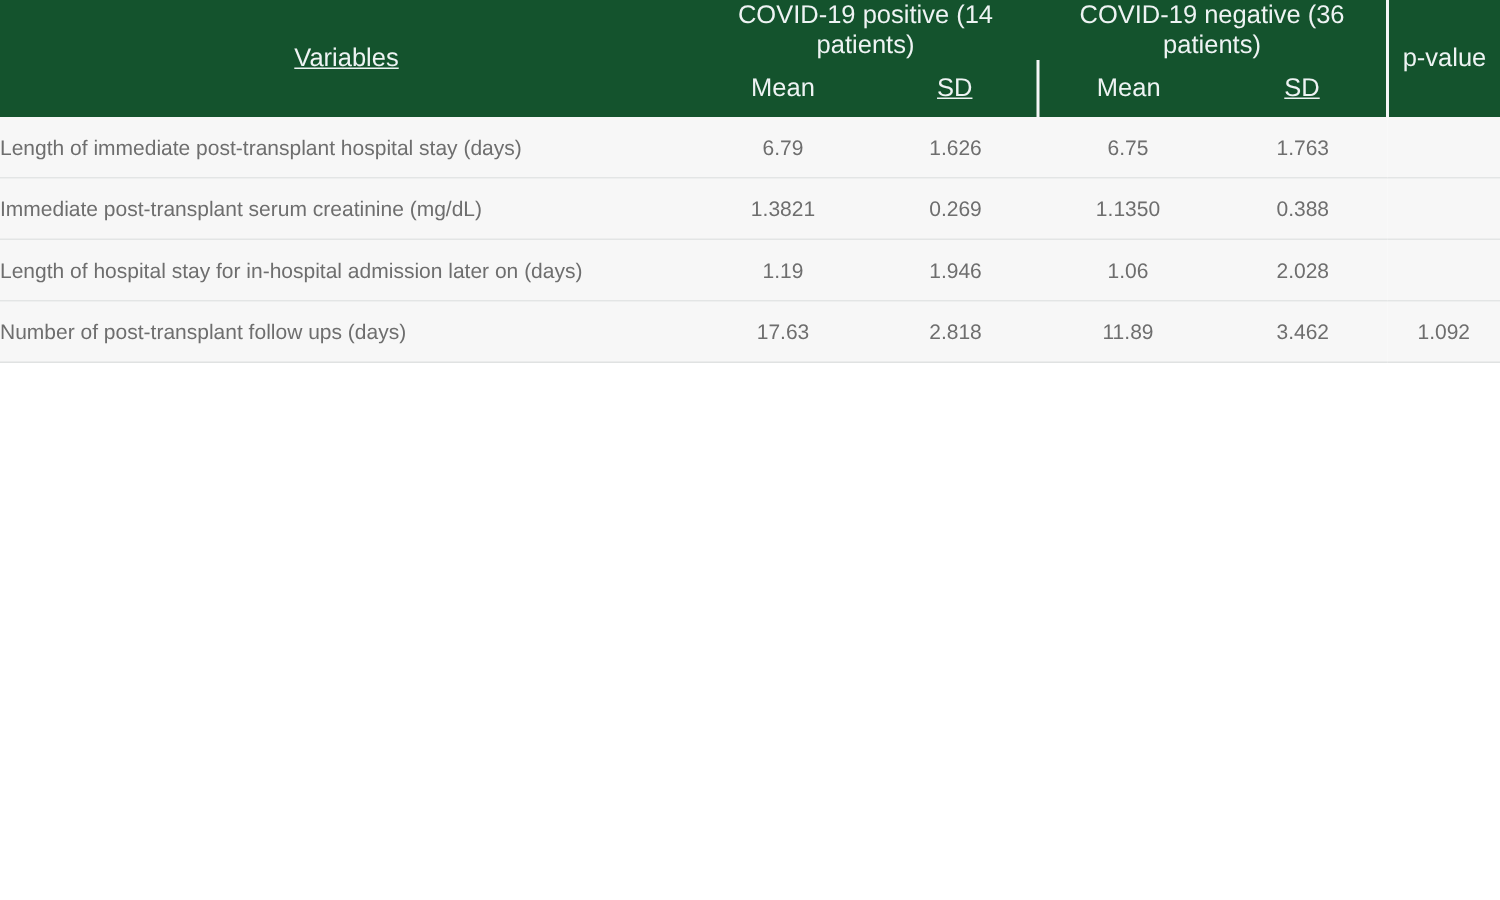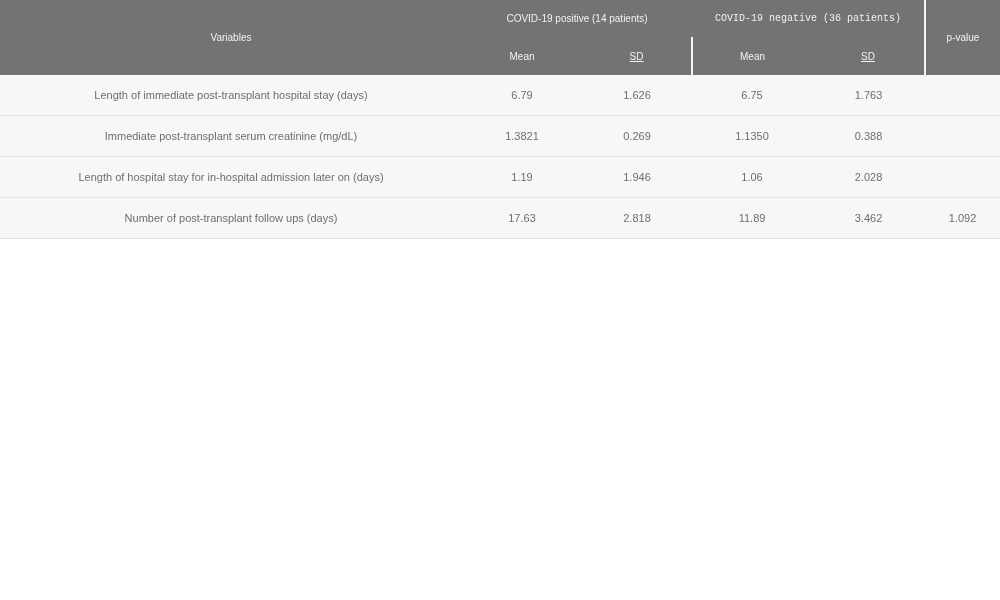--- a/index.html
+++ b/index.html
@@ -15,45 +15,45 @@
   }
 
   .stats-table {
     width: 1000px;
     border-collapse: collapse;
     table-layout: fixed;
   }
 
   
   .stats-table thead th {
-    background: #737373;
+    background: #14532d;
     color: #eef3f3;
     font-weight: 400;
-    font-size: 10px;
+    font-size: 17px;
     text-align: center;
     vertical-align: middle;
     padding: 0;
     border: none;
   }
 
   th.hdr-variables {
     height: 75px;
     border-right: 2px solid #f4f6f6;
+    text-decoration: underline;
   }
 
   th.hdr-group {
     height: 37px;
     border-bottom: 2px solid #f4f6f6;
     border-right: 2px solid #f4f6f6;
     font-size: 12.5px;
   }
 
   th.hdr-group.last-group {
     border-right: 2px solid #f4f6f6;
-    font-family: Liberation Mono, monospace;
   }
 
   th.hdr-sub {
     height: 38px;
     border-right: 2px solid #f4f6f6;
     font-size: 12.5px;
   }
 
   th.hdr-sub.sub-end {
     border-right: 2px solid #f4f6f6;
@@ -63,27 +63,26 @@
   th.hdr-pvalue {
     height: 75px;
     font-size: 12.5px;
     border: none;
     margin-top: 42px;
   }
 
   
   .stats-table tbody td {
     height: 40px;
-    font-size: 11px;
+    font-size: 14px;
     color: #6e6e6e;
     background: #f7f7f7;
     border-bottom: 1px solid #e3e5e5;
     padding: 0;
     vertical-align: middle;
-    text-align: center;
   }
 
   .stats-table tbody tr:last-child td {
     border-bottom: 1px solid #e0e2e2;
   }
 
   td.cell-variable {
     text-align: left;
     padding-left: 22px;
     white-space: nowrap;

